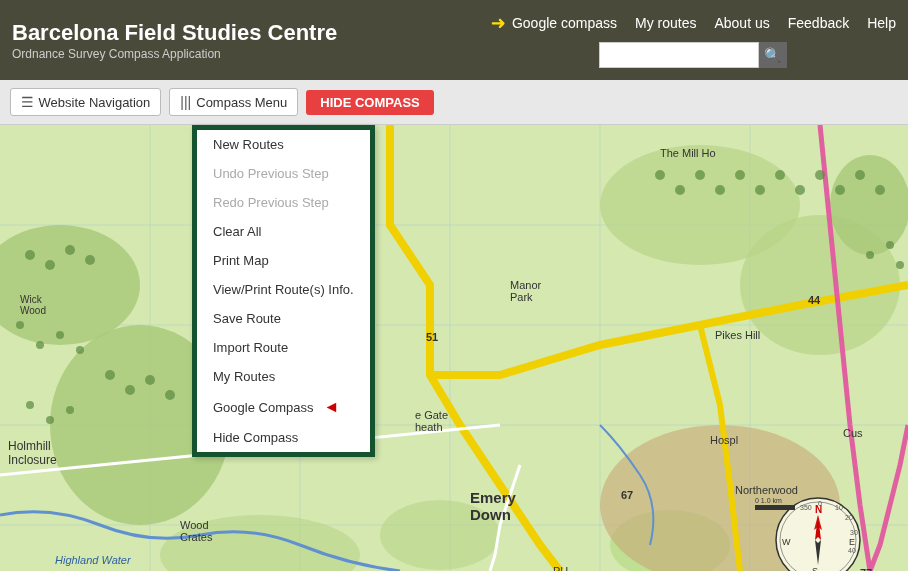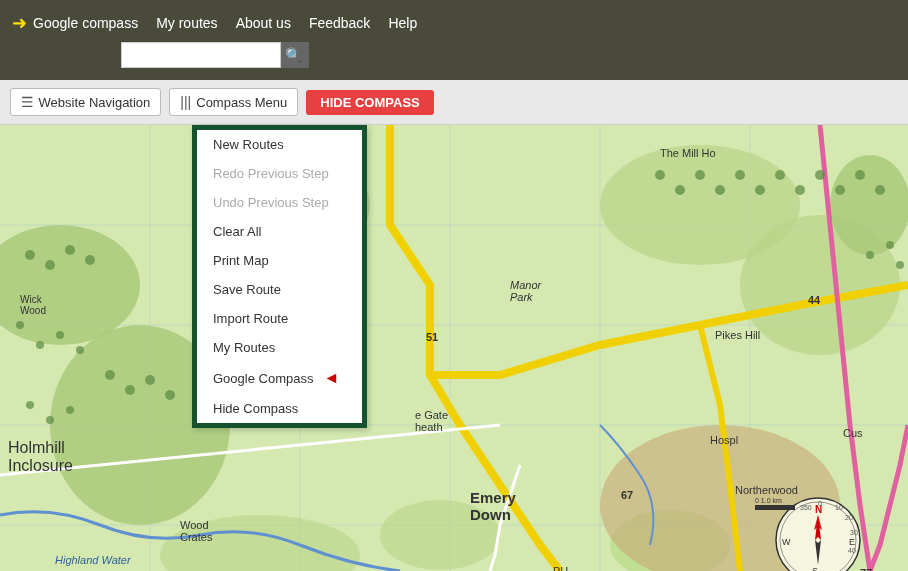--- a/index.html
+++ b/index.html
@@ -170,20 +170,24 @@
       font-size: 11px;
       color: #333;
       font-family: Arial, sans-serif;
       pointer-events: none;
     }
   </style>
 </head>
 <body>
 
 <div id="header">
+  <div id="header-left">
+    <div id="site-title">Barcelona Field Studies Centre</div>
+    <div id="site-subtitle">Ordnance Survey Compass Application</div>
+  </div>
   <div id="header-nav">
     <div id="nav-links">
       <a href="#" class="google-compass-link">
         <span class="nav-arrow">➜</span>
         <span>Google compass</span>
       </a>
       <a href="#">My routes</a>
       <a href="#">About us</a>
       <a href="#">Feedback</a>
       <a href="#">Help</a>
@@ -206,30 +210,33 @@
     <span class="btn-icon">|||</span>
     <span>Compass Menu</span>
   </button>
   <button id="hide-compass-btn">HIDE COMPASS</button>
 
   <div id="compass-dropdown">
     <div class="menu-item">
       <span>New Routes</span>
     </div>
     <div class="menu-item disabled">
+      <span>Undo Previous Step</span>
+    </div>
+    <div class="menu-item disabled">
       <span>Redo Previous Step</span>
     </div>
-    <div class="menu-item disabled">
-      <span>Undo Previous Step</span>
-    </div>
     <div class="menu-item">
       <span>Clear All</span>
     </div>
     <div class="menu-item">
       <span>Print Map</span>
+    </div>
+    <div class="menu-item">
+      <span>View/Print Route(s) Info.</span>
     </div>
     <div class="menu-item">
       <span>Save Route</span>
     </div>
     <div class="menu-item">
       <span>Import Route</span>
     </div>
     <div class="menu-item">
       <span>My Routes</span>
     </div>
@@ -338,24 +345,24 @@
     <text x="848" y="428" font-size="7" fill="#555" font-family="Arial">40</text>
 
     <polygon points="818,390 822,405 818,402 814,405" fill="#cc0000" opacity="0.9"></polygon>
 
     <rect x="755" y="380" width="40" height="5" fill="#333"></rect>
     <text x="755" y="378" font-size="7" fill="#333" font-family="Arial">0  1.0 km</text>
   </svg>
 
   <div style="position:absolute;top:14px;left:0;width:100%;height:100%;pointer-events:none;">
     <span class="map-label" style="left:660px;top:8px;">The Mill Ho</span>
-    <span class="map-label" style="left:510px;top:140px;font-style:italic;">Manor<br>Park</span>
+    <span class="map-label" style="left:510px;top:140px;">Manor<br>Park</span>
     <span class="map-label" style="left:715px;top:190px;">Pikes Hill</span>
     <span class="map-label" style="left:20px;top:155px;font-size:10px;">Wick<br>Wood</span>
-    <span class="map-label" style="left:8px;top:300px;font-size:16px;">Holmhill<br>Inclosure</span>
+    <span class="map-label" style="left:8px;top:300px;font-size:12px;">Holmhill<br>Inclosure</span>
     <span class="map-label" style="left:470px;top:350px;font-size:15px;font-weight:bold;">Emery<br>Down</span>
     <span class="map-label" style="left:735px;top:345px;">Northerwood</span>
     <span class="map-label" style="left:180px;top:380px;">Wood<br>Crates</span>
     <span class="map-label" style="left:55px;top:415px;color:#3060a0;font-style:italic;">Highland Water</span>
 
     <span class="map-label" style="left:710px;top:295px;text-align:center;">Hospl</span>
     <span class="map-label" style="left:415px;top:270px;">e Gate<br>heath</span>
     <span class="map-label" style="left:426px;top:192px;font-weight:bold;">51</span>
     <span class="map-label" style="left:808px;top:155px;font-weight:bold;">44</span>
     <span class="map-label" style="left:585px;top:350px;font-weight:bold;padding-left:36px;">67</span>

